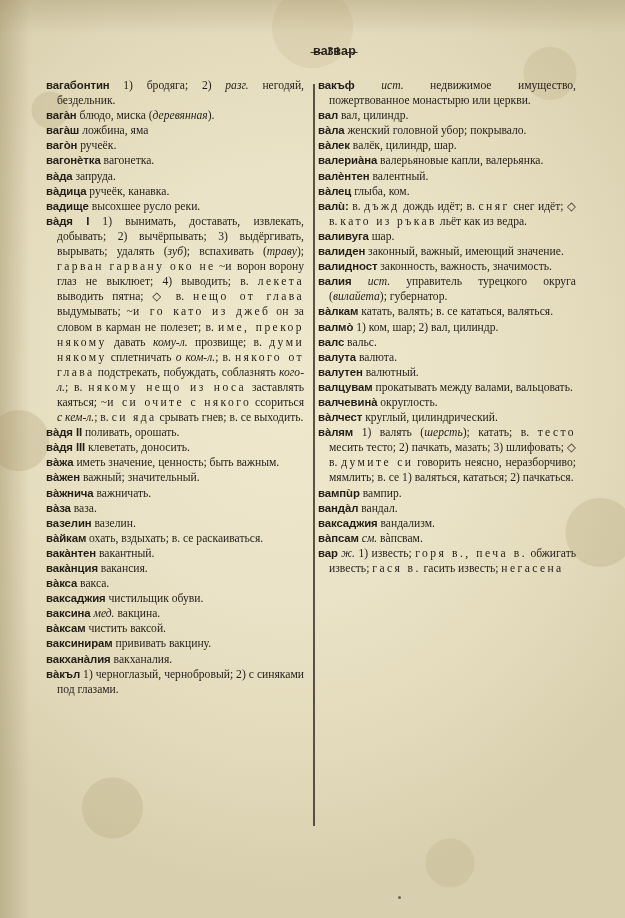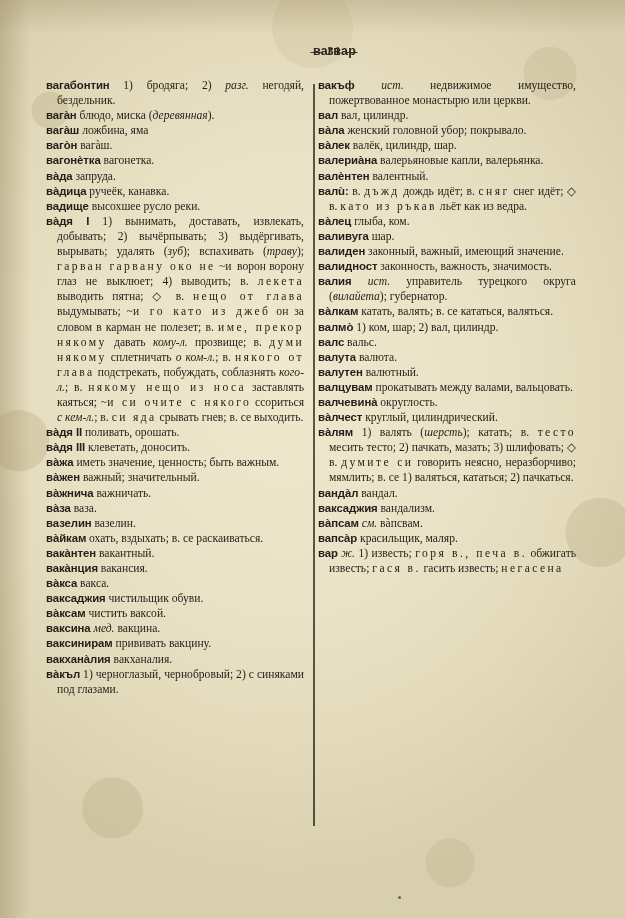--- a/index.html
+++ b/index.html
@@ -151,68 +151,68 @@
     <span class="head-word">вар</span>
   </div>
 
   <div id="divider"></div>
 
   <div id="columns">
     <div class="col left" id="col-left">
         <p class="entry"><span class="hw">вагабонтин</span><span> 1) бродяга; 2) <span class="it">разг.</span> негодяй, бездельник.</span></p>
         <p class="entry"><span class="hw">вагàн</span><span> блюдо, миска (<span class="it">деревянная</span>).</span></p>
         <p class="entry"><span class="hw">вагàш</span><span> ложбина, яма</span></p>
-        <p class="entry"><span class="hw">вагòн</span><span> вагàш.</span></p>
+        <p class="entry"><span class="hw">вагòн</span><span> ручеёк.</span></p>
         <p class="entry"><span class="hw">вагонèтка</span><span> вагонетка.</span></p>
         <p class="entry"><span class="hw">вàда</span><span> запруда.</span></p>
         <p class="entry"><span class="hw">вàдица</span><span> ручеёк, канавка.</span></p>
         <p class="entry"><span class="hw">вадище</span><span> высохшее русло реки.</span></p>
         <p class="entry"><span class="hw">вàдя I</span><span> 1) вынимать, доставать, извлекать, добывать; 2) вычёрпывать; 3) выдёргивать, вырывать; удалять (<span class="it">зуб</span>); вспахивать (<span class="it">траву</span>); <span class="sp">гарван гарвану око не</span> ~<span class="sp">и</span> ворон ворону глаз не выклюет; 4) выводить; в. <span class="sp">лекета</span> выводить пятна; ◇ в. <span class="sp">нещо от глава</span> выдумывать; ~<span class="sp">и го като из джеб</span> он за словом в карман не полезет; в. <span class="sp">име, прекор някому</span> давать <span class="it">кому-л.</span> прозвище; в. <span class="sp">думи някому</span> сплетничать <span class="it">о ком-л.</span>; в. <span class="sp">някого от глава</span> подстрекать, побуждать, соблазнять <span class="it">кого-л.</span>; в. <span class="sp">някому нещо из носа</span> заставлять каяться; ~<span class="sp">и си очите с някого</span> ссориться <span class="it">с кем-л.</span>; в. <span class="sp">си яда</span> срывать гнев; <span class="bd">в. се</span> выходить.</span></p>
         <p class="entry"><span class="hw">вàдя II</span><span> поливать, орошать.</span></p>
         <p class="entry"><span class="hw">вàдя III</span><span> клеветать, доносить.</span></p>
         <p class="entry"><span class="hw">вàжа</span><span> иметь значение, ценность; быть важным.</span></p>
         <p class="entry"><span class="hw">вàжен</span><span> важный; значительный.</span></p>
         <p class="entry"><span class="hw">вàжнича</span><span> важничать.</span></p>
         <p class="entry"><span class="hw">вàза</span><span> ваза.</span></p>
         <p class="entry"><span class="hw">вазелин</span><span> вазелин.</span></p>
         <p class="entry"><span class="hw">вàйкам</span><span> охать, вздыхать; <span class="bd">в. се</span> раскаиваться.</span></p>
         <p class="entry"><span class="hw">вакàнтен</span><span> вакантный.</span></p>
         <p class="entry"><span class="hw">вакàнция</span><span> вакансия.</span></p>
         <p class="entry"><span class="hw">вàкса</span><span> вакса.</span></p>
         <p class="entry"><span class="hw">ваксаджия</span><span> чистильщик обуви.</span></p>
+        <p class="entry"><span class="hw">ваксина</span><span> <span class="it">мед.</span> вакцина.</span></p>
         <p class="entry"><span class="hw">вàксам</span><span> чистить ваксой.</span></p>
-        <p class="entry"><span class="hw">ваксина</span><span> <span class="it">мед.</span> вакцина.</span></p>
         <p class="entry"><span class="hw">ваксинирам</span><span> прививать вакцину.</span></p>
         <p class="entry"><span class="hw">вакханàлия</span><span> вакханалия.</span></p>
         <p class="entry"><span class="hw">вàкъл</span><span> 1) черноглазый, чернобровый; 2) с синяками под глазами.</span></p>
       </div>
     <div class="col right" id="col-right">
         <p class="entry"><span class="hw">вакъф</span><span> <span class="it">ист.</span> недвижимое имущество, пожертвованное монастырю или церкви.</span></p>
         <p class="entry"><span class="hw">вал</span><span> вал, цилиндр.</span></p>
         <p class="entry"><span class="hw">вàла</span><span> женский головной убор; покрывало.</span></p>
         <p class="entry"><span class="hw">вàлек</span><span> валёк, цилиндр, шар.</span></p>
         <p class="entry"><span class="hw">валериàна</span><span> валерьяновые капли, валерьянка.</span></p>
         <p class="entry"><span class="hw">валèнтен</span><span> валентный.</span></p>
+        <p class="entry"><span class="hw">вàлец</span><span> глыба, ком.</span></p>
         <p class="entry"><span class="hw">валù:</span><span> в. <span class="sp">дъжд</span> дождь идёт; в. <span class="sp">сняг</span> снег идёт; ◇ в. <span class="sp">като из ръкав</span> льёт как из ведра.</span></p>
-        <p class="entry"><span class="hw">вàлец</span><span> глыба, ком.</span></p>
         <p class="entry"><span class="hw">валивуга</span><span> шар.</span></p>
         <p class="entry"><span class="hw">валиден</span><span> законный, важный, имеющий значение.</span></p>
         <p class="entry"><span class="hw">валидност</span><span> законность, важность, значимость.</span></p>
         <p class="entry"><span class="hw">валия</span><span> <span class="it">ист.</span> управитель турецкого округа (<span class="it">вилайета</span>); губернатор.</span></p>
         <p class="entry"><span class="hw">вàлкам</span><span> катать, валять; <span class="bd">в. се</span> кататься, валяться.</span></p>
         <p class="entry"><span class="hw">валмò</span><span> 1) ком, шар; 2) вал, цилиндр.</span></p>
         <p class="entry"><span class="hw">валс</span><span> вальс.</span></p>
         <p class="entry"><span class="hw">валута</span><span> валюта.</span></p>
         <p class="entry"><span class="hw">валутен</span><span> валютный.</span></p>
         <p class="entry"><span class="hw">валцувам</span><span> прокатывать между валами, вальцовать.</span></p>
         <p class="entry"><span class="hw">валчевинà</span><span> округлость.</span></p>
         <p class="entry"><span class="hw">вàлчест</span><span> круглый, цилиндрический.</span></p>
         <p class="entry"><span class="hw">вàлям</span><span> 1) валять (<span class="it">шерсть</span>); катать; в. <span class="sp">тесто</span> месить тесто; 2) пачкать, мазать; 3) шлифовать; ◇ в. <span class="sp">думите си</span> говорить неясно, неразборчиво; мямлить; <span class="bd">в. се</span> 1) валяться, кататься; 2) пачкаться.</span></p>
+        <p class="entry"><span class="hw">вампùр</span><span> вампир.</span></p>
         <p class="entry"><span class="hw">вандàл</span><span> вандал.</span></p>
         <p class="entry"><span class="hw">ваксаджия</span><span> вандализм.</span></p>
         <p class="entry"><span class="hw">вàпсам</span><span> <span class="it">см.</span> вàпсвам.</span></p>
-        <p class="entry"><span class="hw">вапсàр</span><span> красильщик, маляр.</span></p>
         <p class="entry"><span class="hw">вар</span><span> <span class="it">ж.</span> 1) известь; <span class="sp">горя в., печа в.</span> обжигать известь; <span class="sp">гася в.</span> гасить известь; <span class="sp">негасена</span></span></p>
       </div>
   </div>
 
   <div id="speck"></div>
 </div>
 
 </body></html>

